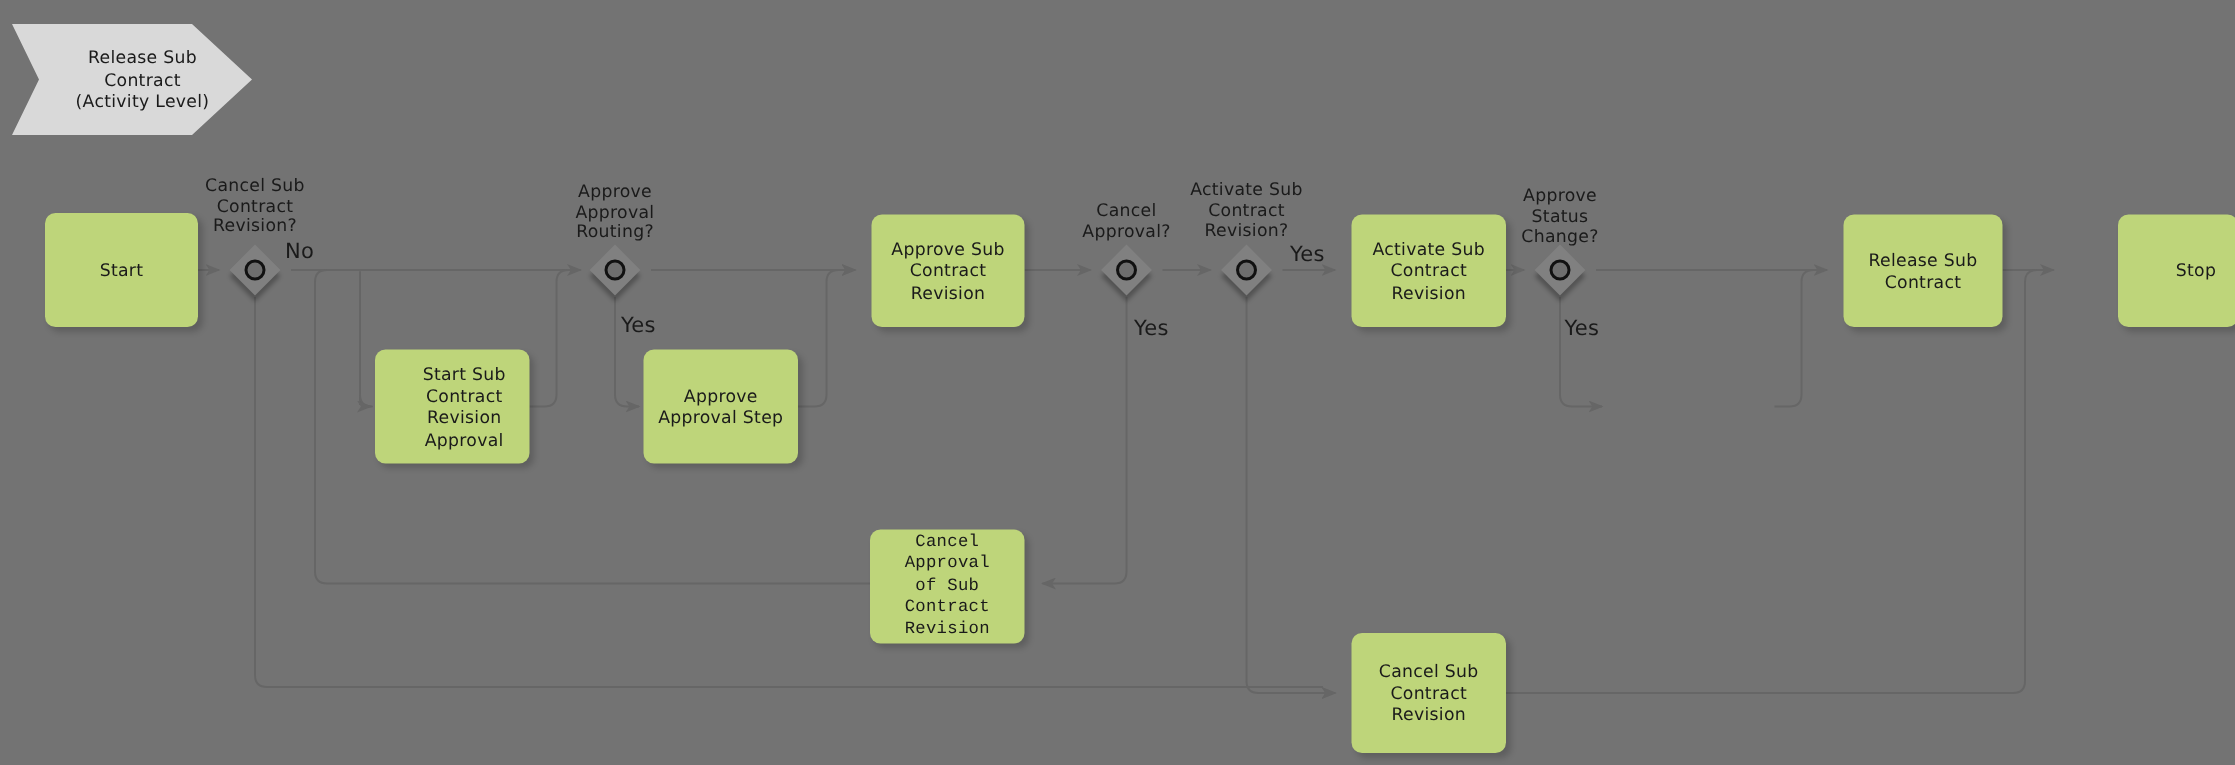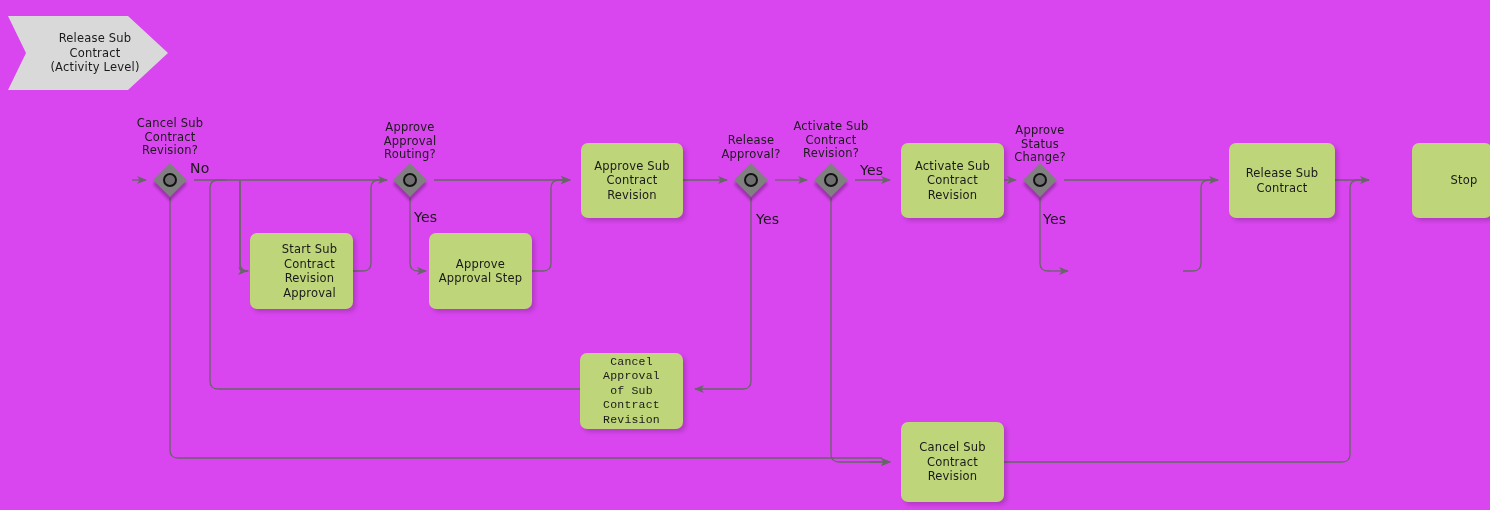--- a/index.html
+++ b/index.html
@@ -4,21 +4,21 @@
 <style>
   html, body {
     margin: 0;
     padding: 0;
     background: #ffffff;
   }
   #canvas {
     position: relative;
     width: 1490px;
     height: 510px;
-    background: #d946ef;
+    background: #737373;
     font-family: "DejaVu Sans", sans-serif;
     overflow: hidden;
   }
   #edges {
     position: absolute;
     left: 0;
     top: 0;
     width: 1490px;
     height: 510px;
     pointer-events: none;
@@ -160,20 +160,21 @@
       <path d="M1335,180 L1369,180" marker-end="url(#arw)"></path>
 
       <path d="M170,198 L170,450 Q170,458 178,458 L882,458"></path>
       <path d="M870,462 L890,462" marker-end="url(#arw)"></path>
 
       <path d="M1004,462 L1342,462 Q1350,462 1350,454 L1350,188 Q1350,180 1358,180 L1369,180"></path>
 
     </g>
   </svg>
 
+  <div class="node" style="left:30px; top:142px; width:102px; height:76px;">Start</div>
 
   <div class="node" style="left:250px; top:233px; width:103px; height:76px;padding-left:20px;">Start Sub
 Contract
 Revision
 Approval</div>
 
   <div class="node" style="left:429px; top:233px; width:103px; height:76px;">Approve
 Approval Step</div>
 
   <div class="node" style="left:581px; top:143px; width:102px; height:75px;">Approve Sub
@@ -211,21 +212,21 @@
     <div class="ring"></div>
   </div>
   <div class="glabel" style="left:353px; top:121px; width:114px;">Approve
 Approval
 Routing?</div>
 
   <div class="gateway" style="left:734px; top:163px;">
     <div class="diamond"></div>
     <div class="ring"></div>
   </div>
-  <div class="glabel" style="left:694px; top:134px; width:114px;">Release
+  <div class="glabel" style="left:694px; top:134px; width:114px;">Cancel
 Approval?</div>
 
   <div class="gateway" style="left:814px; top:163px;">
     <div class="diamond"></div>
     <div class="ring"></div>
   </div>
   <div class="glabel" style="left:774px; top:120px; width:114px;">Activate Sub
 Contract
 Revision?</div>
 

